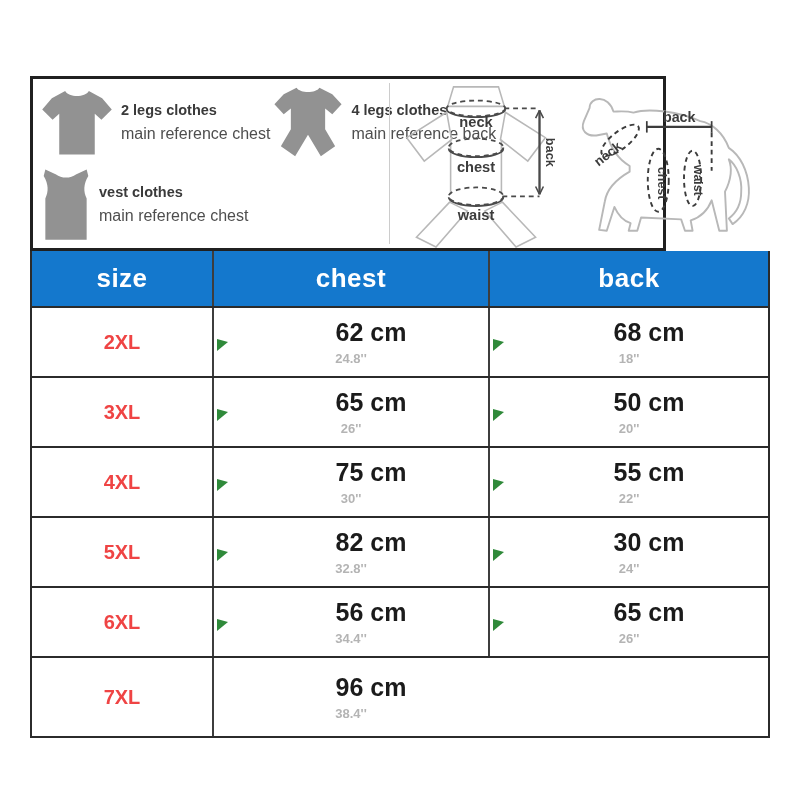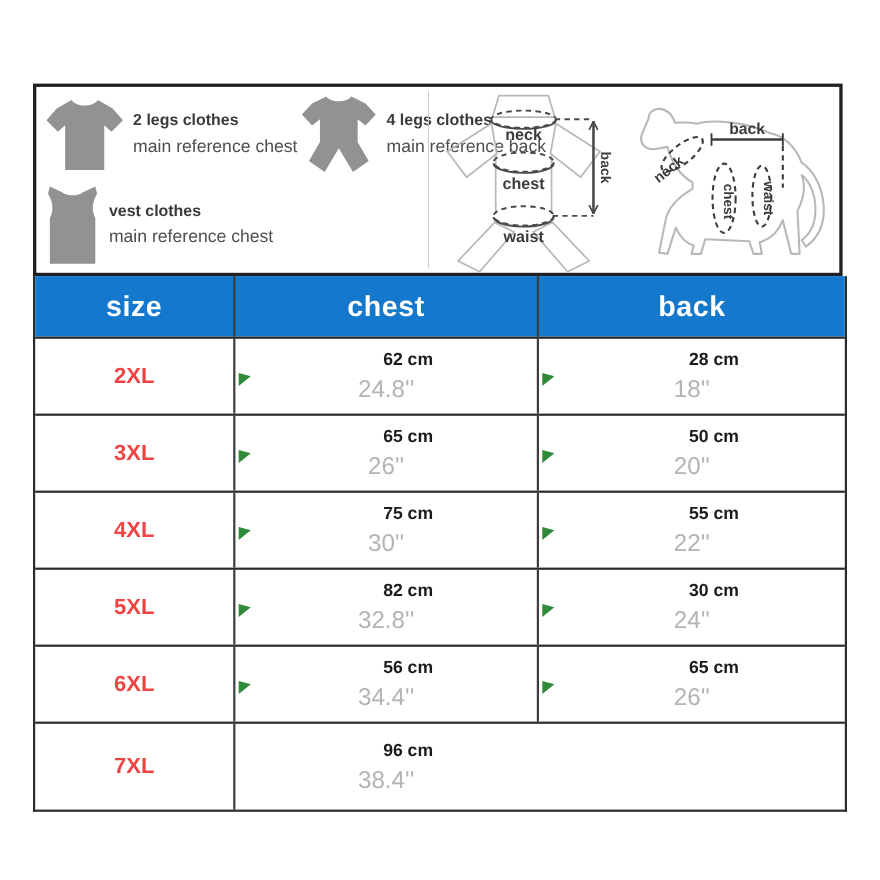--- a/index.html
+++ b/index.html
@@ -1,20 +1,20 @@
 <!DOCTYPE html>
 <html style="--header_bg: #1478cd; --header_text: #ffffff; --border_dark: #2b2b2b; --icon_gray: #929292; --cm_text: #1b1b1b; --inch_text: #b4b4b4; --marker: #2f8a3a; --outline_gray: #b8b8b8; --diagram_label: #3c3c3c;"><head>
 <meta charset="utf-8">
 <style>
   html,body{margin:0;padding:0;background:#fff;}
   .canvas{position:relative;width:800px;height:800px;background:#ffffff;
           font-family:"Liberation Sans",sans-serif;overflow:hidden;}
 
   
-  .top-panel{position:absolute;left:30px;top:76px;width:736px;height:175px;
+  .top-panel{position:absolute;left:30px;top:76px;width:636px;height:175px;
              border:3px solid #202020;box-sizing:border-box;background:#fff;}
   .legend{position:absolute;left:6px;top:2px;width:350px;height:165px;
           display:grid;grid-template-columns:1fr 1fr;grid-template-rows:1fr 1fr;}
   .legend-item{display:flex;align-items:center;gap:7px;padding:1px;}
   .legend-icon{flex:0 0 auto;display:flex;align-items:center;justify-content:center;}
   .legend-text{display:flex;flex-direction:column;}
   .legend-title{font-weight:bold;font-size:14.5px;color:#3a3a3a;white-space:nowrap;}
   .legend-sub{font-size:16px;color:#4e4e4e;margin-top:7px;white-space:nowrap;}
   .panel-divider{position:absolute;left:356px;top:4px;bottom:4px;width:1px;background:#cccccc;}
   .garment-svg{position:absolute;left:360px;top:2px;}
@@ -27,22 +27,22 @@
   .trow{display:grid;grid-template-columns:180px 276px 1fr;}
   .thead{height:55px;background:var(--header_bg,#1478cd);}
   .thead .cell{font-size:26px;font-weight:bold;color:var(--header_text,#ffffff);
                letter-spacing:0.5px;}
   .tbody-row{height:68px;border-top:2px solid var(--border_dark,#2b2b2b);}
   .tbody-row.last{height:78px;}
   .cell{position:relative;display:flex;flex-direction:column;align-items:center;
         justify-content:center;box-sizing:border-box;}
   .cell + .cell{border-left:2px solid #3d3d3d;}
   .size-label{font-size:20px;font-weight:bold;color:#ef4444;}
-  .cm{font-size:16px;font-weight:bold;color:var(--cm_text,#1b1b1b);line-height:1;margin-left:40px;}
-  .inch{font-size:22px;font-weight:normal;color:var(--inch_text,#b4b4b4);margin-top:7px;line-height:1;}
+  .cm{font-size:25px;font-weight:bold;color:var(--cm_text,#1b1b1b);line-height:1;margin-left:40px;}
+  .inch{font-size:13px;font-weight:bold;color:var(--inch_text,#b4b4b4);margin-top:7px;line-height:1;}
   .marker{position:absolute;left:3px;top:50%;margin-top:-3px;width:0;height:0;
           border-top:3px solid transparent;border-bottom:9px solid transparent;
           border-left:11px solid var(--marker,#2f8a3a);}
 </style>
 </head>
 <body>
 
 <div class="canvas">
 
   <div class="top-panel">
@@ -152,21 +152,21 @@
       <div class="cell">
           <span class="size-label">2XL</span>
         </div>
       <div class="cell">
           <span class="marker"></span>
         <span class="cm">62 cm</span>
         <span class="inch">24.8''</span>
         </div>
       <div class="cell">
           <span class="marker"></span>
-        <span class="cm">28 cm</span>
+        <span class="cm">68 cm</span>
         <span class="inch">18''</span>
         </div>
     </div>
 
     <div class="trow tbody-row">
       <div class="cell">
           <span class="size-label">3XL</span>
         </div>
       <div class="cell">
           <span class="marker"></span>

